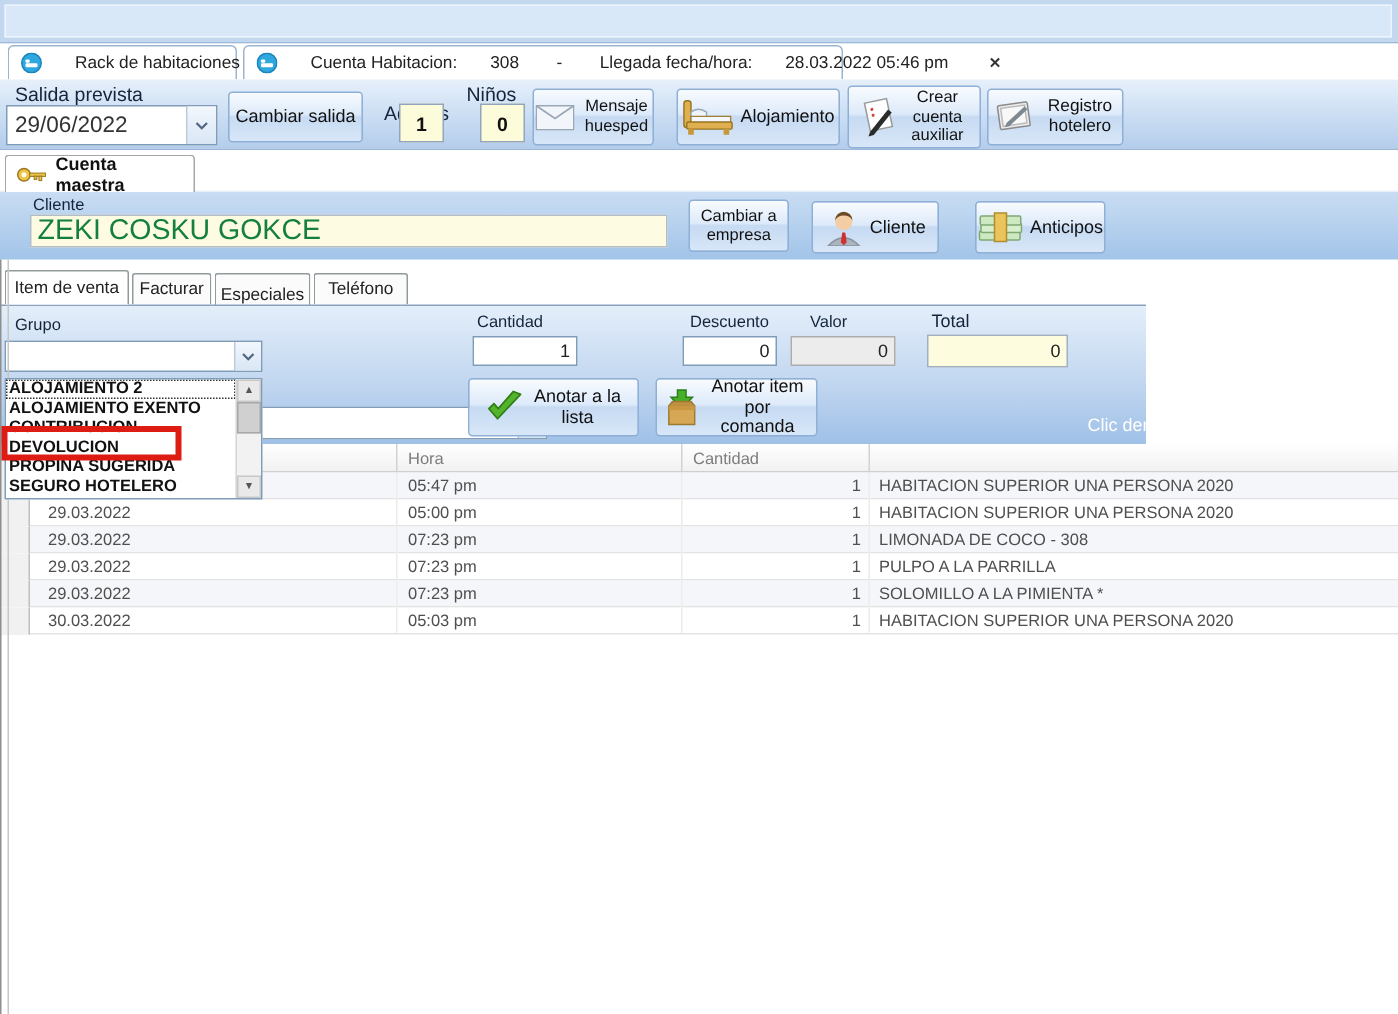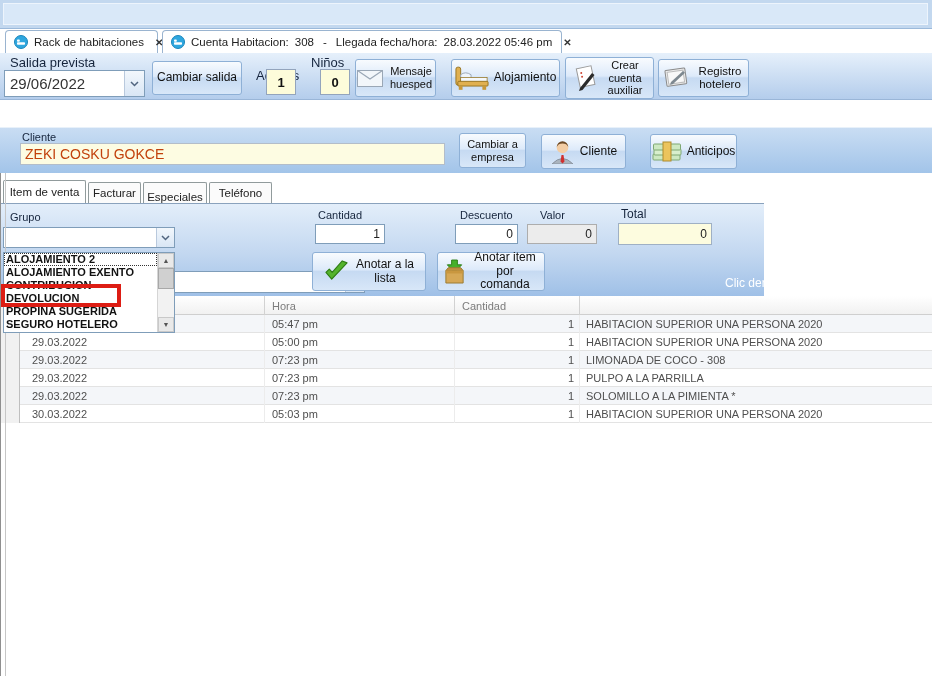--- a/index.html
+++ b/index.html
@@ -17,42 +17,42 @@
   .field { position:absolute; border:1px solid #7f9db9; background:#fff; font-size:12px; color:#222;
            display:flex; align-items:center; }
   .num { justify-content:flex-end; padding-right:4px; }
 
   
   #top-band { left:0; top:0; width:932px; height:29px; background:#c3d8ef; border-bottom:1px solid #9cb9da; }
   #top-band-inner { position:absolute; left:3px; top:3px; width:925px; height:22px; background:#d9e8f8; border:1px solid #edf4fc; }
 
   #tab-bar { left:0; top:29px; width:932px; height:24px; background:#fff; }
   .wtab { position:absolute; top:1px; height:23px; background:#fff; border:1px solid #9ab4d0; border-bottom:none;
-          border-radius:4px 4px 0 0; display:flex; align-items:center; gap:6px; padding:0 8px;
+          border-radius:4px 4px 0 0; display:flex; align-items:center; gap:22px; padding:0 8px;
           font-size:11.5px; color:#222; white-space:nowrap; }
   .tab-close { font-size:10px; font-weight:bold; color:#333; margin-left:5px; }
   .t2sep { margin:0 3px; }
 
   #toolbar { left:0; top:53px; width:932px; height:47px;
              background:linear-gradient(#e6f0fb, #cfe0f4 45%, #b4cdec 100%); border-bottom:1px solid #9ab6d8; }
   .combo { position:absolute; border:1px solid #7f9db9; background:#fff; display:flex;gap:36px; }
   .combo-text { flex:1; font-size:15px; color:#333; padding-left:5px; display:flex; align-items:center; overflow:hidden; }
   .combo-btn { width:20px; border-left:1px solid #b9c9dd; background:linear-gradient(#f2f7fc,#d9e6f5);
                display:flex; align-items:center; justify-content:center; }
   .numbox { position:absolute; border:1px solid #93a4bc; background:#fdfcda; font-weight:bold; font-size:13px;
             color:#111; display:flex; align-items:center; justify-content:center; }
 
   #cuenta-maestra-tab { left:3px; top:103px; width:127px; height:25px; background:#fff; border:1px solid #a6a6a6;
             border-bottom:none; border-radius:3px 3px 0 0; display:flex; align-items:center; gap:6px;
             padding:0 7px; font-size:12px; font-weight:bold; color:#111; z-index:2; }
 
   #client-band { left:0; top:127px; width:932px; height:46px;
                  background:linear-gradient(#c9ddf3,#a2c4e9); border-top:1px solid #e8f1fa; }
   #client-name { left:20px; top:15px; width:425px; height:22px; background:#fdfce2; border:1px solid #b3bdc9;
-                 font-size:14px; color:#c2410c; padding-left:4px; }
+                 font-size:19px; color:#15803d; padding-left:4px; }
 
   .dtab { position:absolute; background:#fff; border:1px solid #919b9c; border-bottom:none;
           border-radius:2px 2px 0 0; font-size:11.5px; color:#222; display:flex; align-items:center;
           justify-content:center; }
   .dtab.inactive { background:#fbfbfb; }
 
   #form-panel { left:0; top:203px; width:764px; height:93px; border-top:1px solid #8aa2bd;
                 background:linear-gradient(#e3eefa,#c2d7f0 55%,#9fc0e7); }
   #hint-text { position:absolute; left:725px; top:72px; font-size:12px; color:#fff; white-space:nowrap; }
 
@@ -187,20 +187,32 @@
               <rect x="3" y="3" width="20" height="16" rx="1" fill="#ececec" stroke="#8a8a8a"></rect>
               <rect x="5" y="5" width="16" height="12" fill="#f8f8f8" stroke="#bbb"></rect>
             </g>
             <path d="M8 16 L20 5 l2 1.8 L10 18 l-3 0.8 z" fill="#7d8890"></path>
           </svg>
       </span>
       <span class="lbl" style="width:48px;">Registro hotelero</span>
     </button>
   </div>
 
+  <div class="abs" id="cuenta-maestra-tab">
+    <span style="display:flex;">
+      <svg width="20" height="13" viewBox="0 0 20 13">
+          <circle cx="5" cy="6.5" r="4.2" fill="#ecc44c" stroke="#9c7a1c"></circle>
+          <circle cx="5" cy="6.5" r="1.7" fill="#fffbe8"></circle>
+          <rect x="8.8" y="5.4" width="10.5" height="2.2" fill="#ecc44c" stroke="#9c7a1c" stroke-width="0.7"></rect>
+          <rect x="15" y="7.4" width="1.8" height="3" fill="#ecc44c" stroke="#9c7a1c" stroke-width="0.7"></rect>
+          <rect x="11.8" y="7.4" width="1.8" height="2.2" fill="#ecc44c" stroke="#9c7a1c" stroke-width="0.7"></rect>
+        </svg>
+    </span>
+    <span>Cuenta maestra</span>
+  </div>
 
   <div class="abs" id="client-band">
     <span class="lab" style="left:22px; top:3px;">Cliente</span>
     <div class="field" id="client-name">ZEKI COSKU GOKCE</div>
     <button class="btn" style="left:459px; top:5px; width:67px; height:35px; font-size:11px;">
       <span class="lbl" style="width:58px;">Cambiar a empresa</span>
     </button>
     <button class="btn" style="left:541px; top:6px; width:85px; height:35px;">
       <span style="display:flex;">
         <svg width="25" height="25" viewBox="0 0 25 25">

